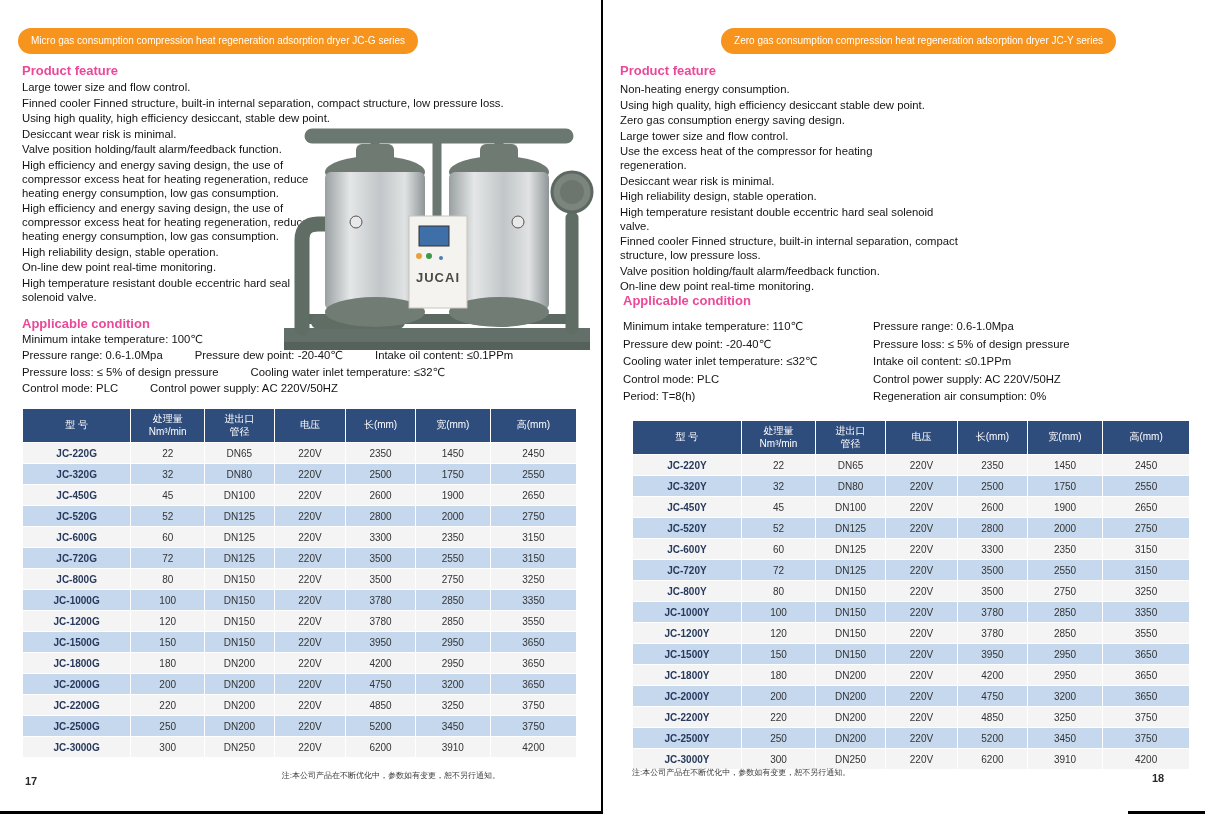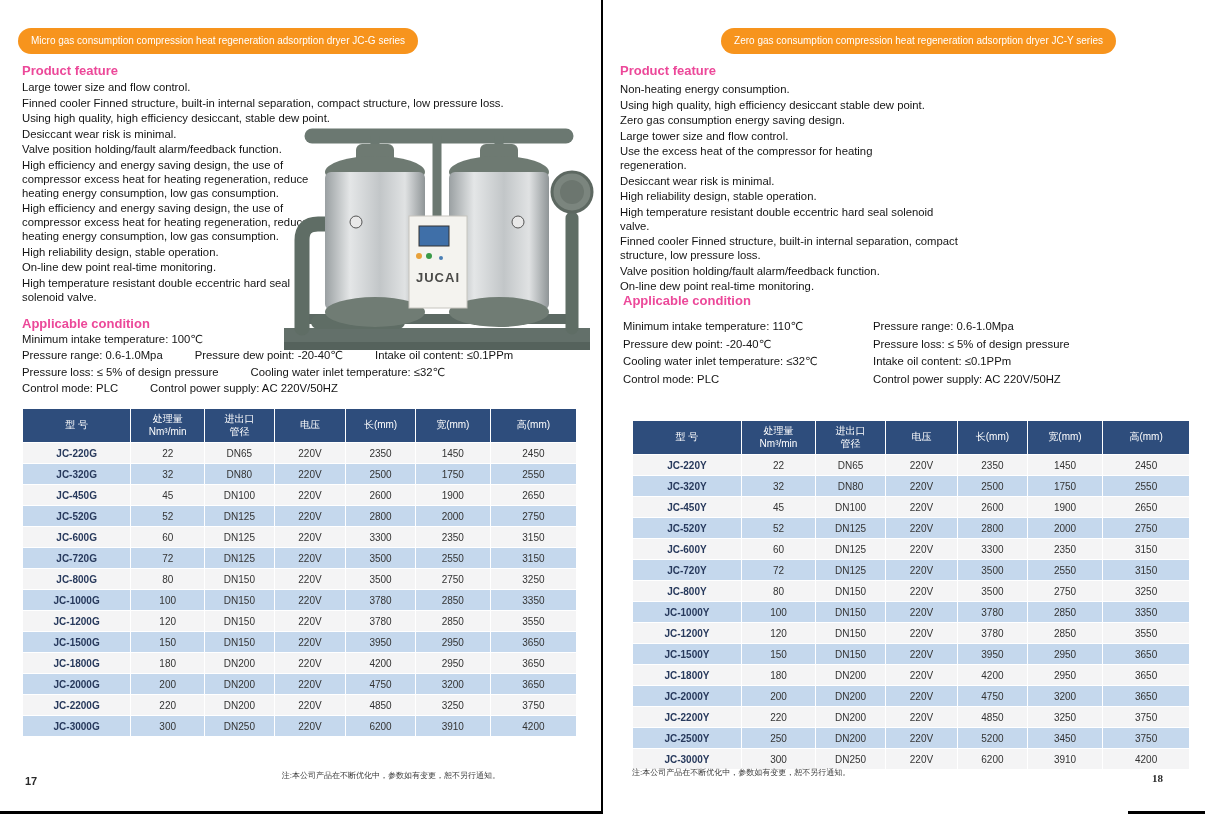--- a/index.html
+++ b/index.html
@@ -70,21 +70,21 @@
   table.spec th:nth-child(3){width:12%;}
   table.spec th:nth-child(4){width:12.4%;}
   table.spec th:nth-child(5){width:12%;}
   table.spec th:nth-child(6){width:13%;margin-left:28px;}
 
   .note{position:absolute;font-size:8px;color:#3a3a3a;white-space:nowrap;}
   .note-left{top:770px;right:25px;}
   .note-right{top:767px;left:29px;}
   .pageno{position:absolute;font-size:11px;font-weight:bold;color:#2a2a2a;}
   .pageno-left{left:25px;top:775px;}
-  .pageno-right{left:549px;top:772px;font-family:Liberation Serif, serif;}
+  .pageno-right{left:549px;top:772px;}
 
   
   .machine{position:absolute;}
   .machine-left{left:278px;top:100px;width:318px;height:256px;}
   svg{display:block;}
 </style>
 </head>
 <body>
 
 <section class="page page-left">
@@ -296,20 +296,29 @@
           <td>3200</td>
           <td>3650</td>
         </tr>
         <tr>
           <td>JC-2200G</td>
           <td>220</td>
           <td>DN200</td>
           <td>220V</td>
           <td>4850</td>
           <td>3250</td>
+          <td>3750</td>
+        </tr>
+        <tr>
+          <td>JC-2500G</td>
+          <td>250</td>
+          <td>DN200</td>
+          <td>220V</td>
+          <td>5200</td>
+          <td>3450</td>
           <td>3750</td>
         </tr>
         <tr>
           <td>JC-3000G</td>
           <td>300</td>
           <td>DN250</td>
           <td>220V</td>
           <td>6200</td>
           <td>3910</td>
           <td>4200</td>
@@ -355,20 +364,24 @@
         <span>Pressure loss: ≤ 5% of design pressure</span>
       </div>
       <div class="cond-row">
         <span>Cooling water inlet temperature: ≤32℃</span>
         <span>Intake oil content: ≤0.1PPm</span>
       </div>
       <div class="cond-row">
         <span>Control mode: PLC</span>
         <span>Control power supply: AC 220V/50HZ</span>
       </div>
+      <div class="cond-row">
+        <span>Period: T=8(h)</span>
+        <span>Regeneration air consumption: 0%</span>
+      </div>
     </div>
 
   <table class="spec spec-right">
       <thead>
         <tr>
           <th>型 号</th>
           <th>处理量
 Nm³/min</th>
           <th>进出口
 管径</th>

